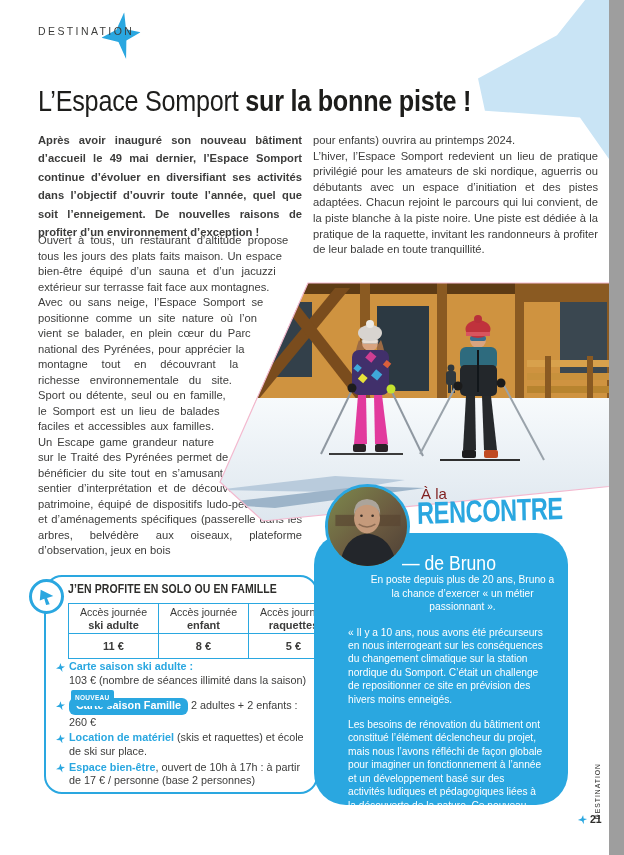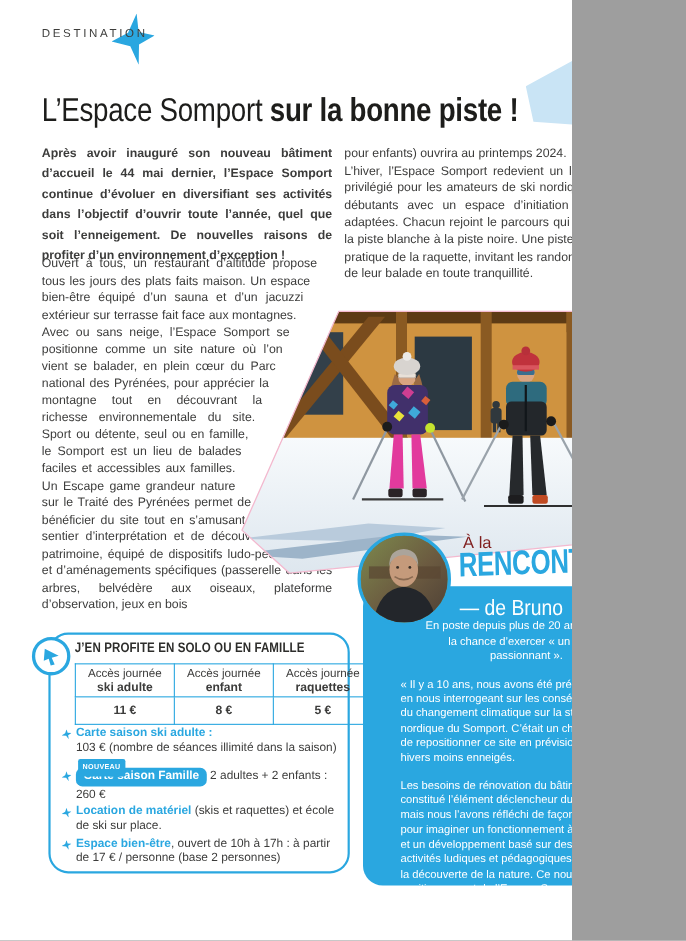--- a/index.html
+++ b/index.html
@@ -1,16 +1,16 @@
 <!DOCTYPE html>
 <html><head>
 <meta charset="utf-8">
 <style>
   html,body{margin:0;padding:0;background:#9e9e9e;}
-  .page{position:relative;width:520px;height:855px;background:#ffffff;overflow:hidden;
+  .page{position:relative;width:609px;height:855px;background:#ffffff;overflow:hidden;
         font-family:"Liberation Sans",sans-serif;color:#3d3d3b;}
   .abs{position:absolute;}
   .cond{display:inline-block;transform:scaleX(0.84);transform-origin:0 50%;white-space:nowrap;}
 
   
   .kicker-label{left:38px;top:25px;font-size:10.5px;letter-spacing:2.4px;color:#3d3d3b;z-index:3;}
   .star{display:inline-block;background:#2aa7e0;
         clip-path:polygon(50% 0%,61% 36%,100% 38%,66% 60%,72% 100%,46% 66%,0% 62%,36% 40%);}
   .hdr-star{left:102px;top:12px;width:38px;height:46px;transform:rotate(8deg);z-index:2;}
 
@@ -37,22 +37,22 @@
   
   .photo{left:215px;top:280px;width:409px;height:245px;z-index:2;}
 
   
   .bruno-circle{left:325px;top:484px;width:85px;height:85px;border-radius:50%;
       border:3px solid #2aa7e0;overflow:hidden;z-index:6;background:#6f7a44;box-sizing:border-box;}
   .ala{left:421px;top:485px;font-size:15px;font-weight:400;color:#7f1d1d;z-index:6;}
   .rencontre{left:417px;top:496px;font-size:31px;font-weight:700;color:#2aa7e0;z-index:6;
       letter-spacing:-0.5px;}
   .rencontre .cond{transform:scaleX(0.76) rotate(-1.5deg);}
-  .quote-box{left:330px;top:533px;width:254px;height:272px;background:#2aa7e0;border-radius:18px;
-      z-index:5;color:#fff;box-sizing:border-box;padding:12px 13px 8px 22px;font-size:10.2px;line-height:13.4px;}
+  .quote-box{left:314px;top:533px;width:254px;height:272px;background:#2aa7e0;border-radius:32px;
+      z-index:5;color:#fff;box-sizing:border-box;padding:22px 13px 8px 22px;font-size:10.2px;line-height:13.4px;}
   .debruno{font-size:20px;font-weight:500;margin:2px 0 3px 66px;color:#fff;}
   .debruno .cond{transform:scaleX(0.88);}
   .qp1{text-align:center;padding-left:34px;margin:0 0 1px 0;}
   .qp{margin:12px;text-align:left;}
   .qauthor{margin:0;}
   .qauthor b{font-weight:700;}
 
   
   .ibox{left:44px;top:575px;width:274px;height:219px;border:2px solid #2aa7e0;border-radius:18px;
       box-sizing:border-box;z-index:3;}
@@ -88,21 +88,21 @@
 
   <div class="abs corner-star"></div>
 
   <span class="abs star hdr-star"></span>
   <div class="abs kicker-label">DESTINATION</div>
 
   <div class="abs title">
     <span class="cond"><span class="t1">L’Espace Somport </span><span class="t2">sur la bonne piste !</span></span>
   </div>
 
-  <div class="abs intro">Après avoir inauguré son nouveau bâtiment d’accueil le 44 mai dernier, l’Espace Somport continue d’évoluer en diversifiant ses activités dans l’objectif d’ouvrir toute l’année, quel que soit l’enneigement. De nouvelles raisons de profiter d’un environnement d’exception !</div>
+  <div class="abs intro">Après avoir inauguré son nouveau bâtiment d’accueil le 49 mai dernier, l’Espace Somport continue d’évoluer en diversifiant ses activités dans l’objectif d’ouvrir toute l’année, quel que soit l’enneigement. De nouvelles raisons de profiter d’un environnement d’exception !</div>
 
   <div class="abs bodytext">
     <span class="wrapshape"></span>
     <span>Ouvert à tous, un restaurant d’altitude propose tous les jours des plats faits maison. Un espace bien-être équipé d’un sauna et d’un jacuzzi extérieur sur terrasse fait face aux montagnes. Avec ou sans neige, l’Espace Somport se positionne comme un site nature où l’on vient se balader, en plein cœur du Parc national des Pyrénées, pour apprécier la montagne tout en découvrant la richesse environnementale du site. Sport ou détente, seul ou en famille, le Somport est un lieu de balades faciles et accessibles aux familles. Un Escape game grandeur nature sur le Traité des Pyrénées permet de bénéficier du site tout en s’amusant. Un sentier d’interprétation et de découverte du patrimoine, équipé de dispositifs ludo-pédagogiques et d’aménagements spécifiques (passerelle dans les arbres, belvédère aux oiseaux, plateforme d’observation, jeux en bois</span>
   </div>
 
   <div class="abs rightcol">
     <p>pour enfants) ouvrira au printemps 2024.</p>
     <p>L’hiver, l’Espace Somport redevient un lieu de pratique privilégié pour les amateurs de ski nordique, aguerris ou débutants avec un espace d’initiation et des pistes adaptées. Chacun rejoint le parcours qui lui convient, de la piste blanche à la piste noire. Une piste est dédiée à la pratique de la raquette, invitant les randonneurs à profiter de leur balade en toute tranquillité.</p>
   </div>

